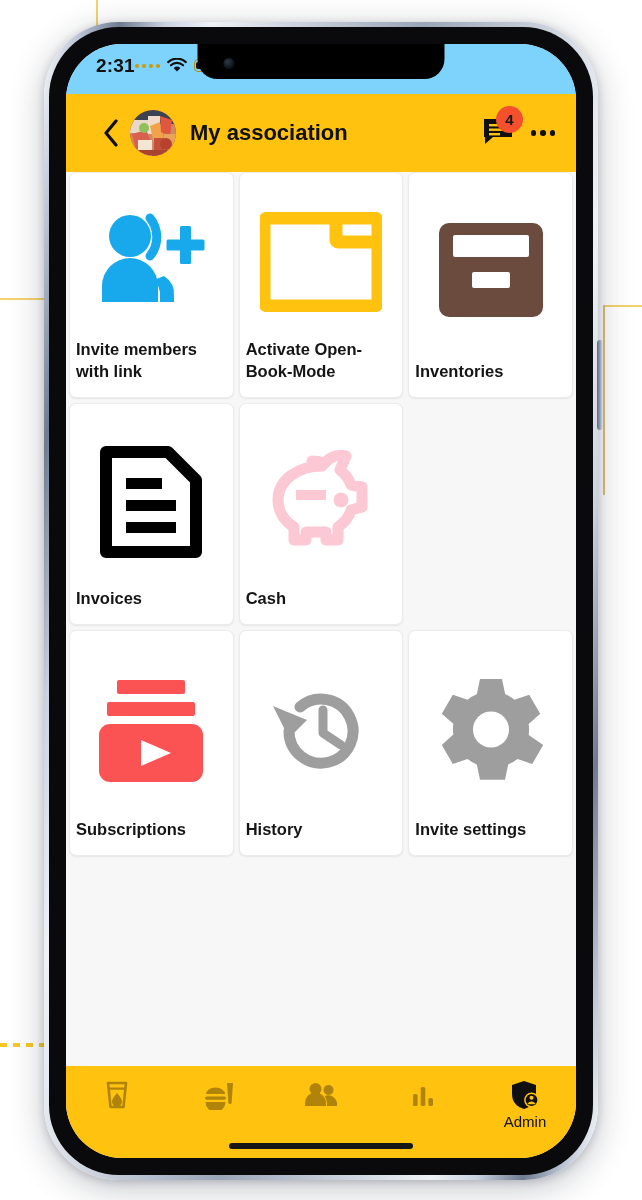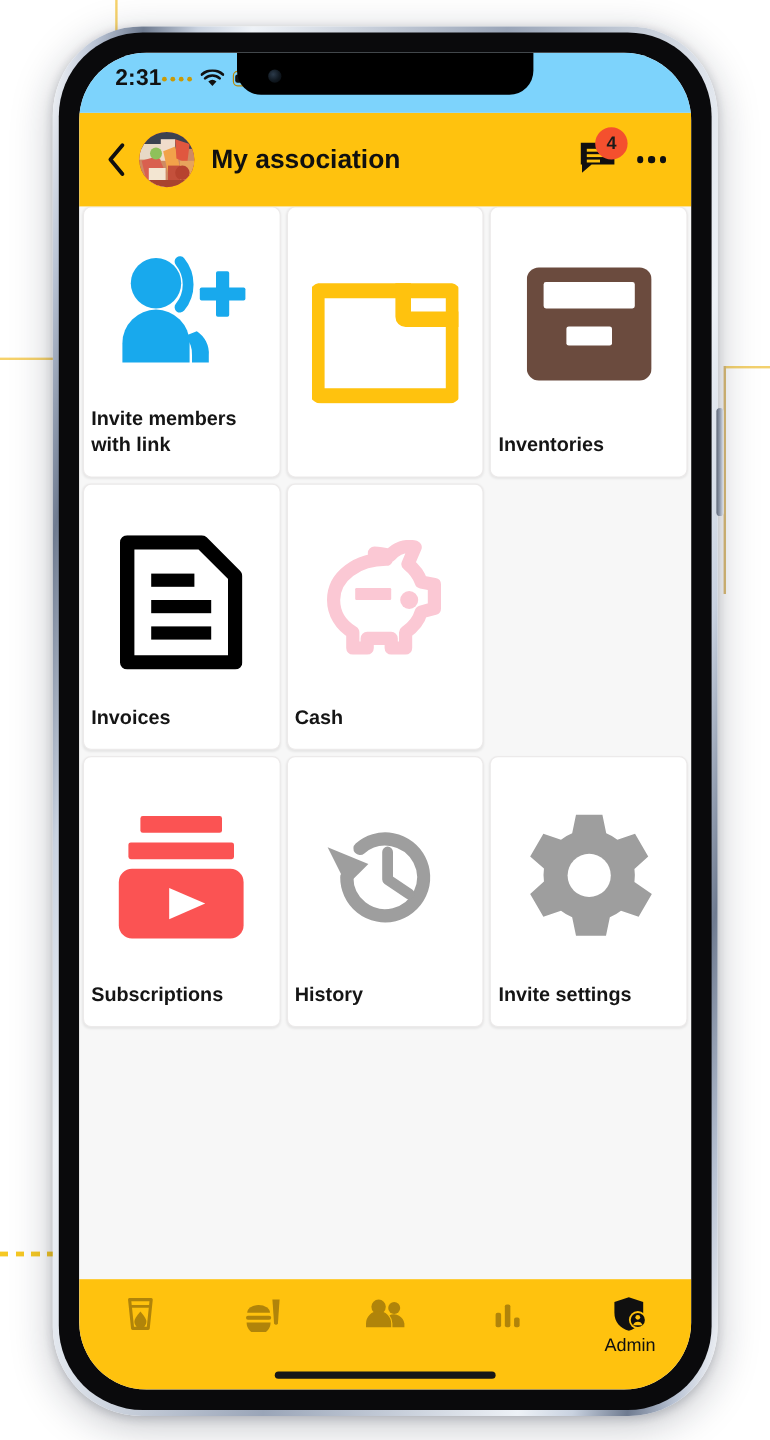--- a/index.html
+++ b/index.html
@@ -180,21 +180,21 @@
   }
 
   
   .appbar {
     position: absolute;
     left: 0; top: 50px;
     width: 510px; height: 78px;
     background: #FFC20E;
     display: flex;
     align-items: center;
-    padding: 0 18px 0 14px;
+    padding: 0 18px 0 28px;
     z-index: 20;
   }
   .back-btn {
     width: 34px; height: 44px;
     display: flex; align-items: center; justify-content: center;
     flex: 0 0 auto;
     cursor: pointer;
   }
   .avatar {
     width: 46px; height: 46px;
@@ -447,20 +447,21 @@
               <div class="tile-label">Invite members with link</div>
             </div>
 
             <div class="tile">
               <div class="tile-icon">
                 <svg width="122" height="100" viewBox="0 0 122 100">
                   <path d="M8 6 h106 a4 4 0 0 1 4 4 v80 a4 4 0 0 1 -4 4 H8 a4 4 0 0 1 -4 -4 V10 a4 4 0 0 1 4 -4 Z" fill="none" stroke="#FFC20E" stroke-width="13" stroke-linejoin="round"></path>
                   <path d="M76 6 v22 a2 2 0 0 0 2 2 h40" fill="none" stroke="#FFC20E" stroke-width="13" stroke-linejoin="round" stroke-linecap="square"></path>
                 </svg>
               </div>
+              <div class="tile-label">Activate Open-Book-Mode</div>
             </div>
 
             <div class="tile">
               <div class="tile-icon">
                 <svg width="104" height="112" viewBox="0 0 104 112">
                   <path d="M10 6 h84 a10 10 0 0 1 10 10 v74 a10 10 0 0 1 -10 10 H10 A10 10 0 0 1 0 90 V16 A10 10 0 0 1 10 6 Z" fill="#6B4B3E"></path>
                   <rect x="14" y="18" width="76" height="22" rx="2" fill="#ffffff"></rect>
                   <rect x="33" y="55" width="38" height="16" rx="2" fill="#ffffff"></rect>
                 </svg>
               </div>

